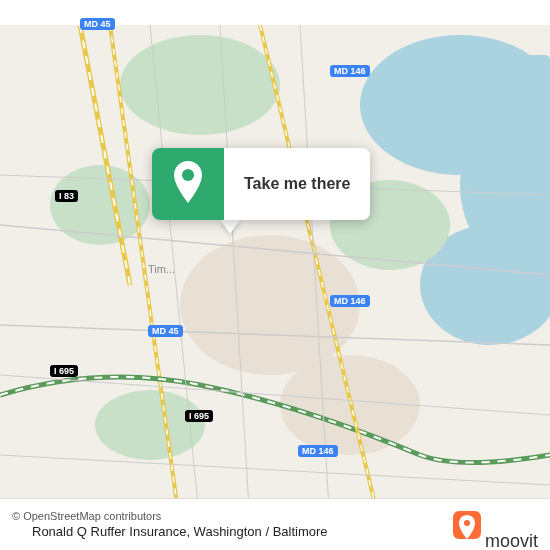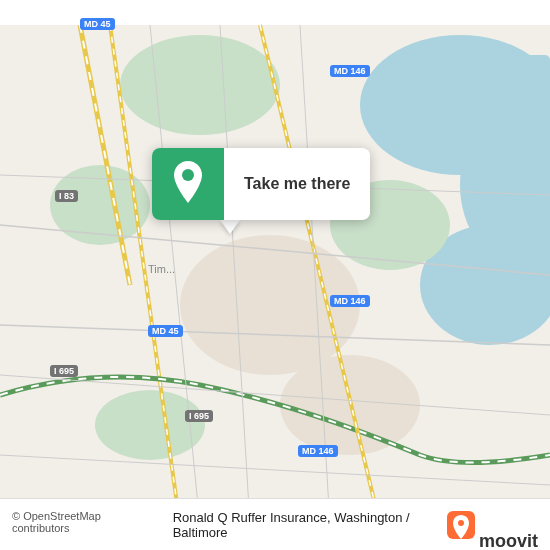--- a/index.html
+++ b/index.html
@@ -66,21 +66,21 @@
       gap: 4px;
     }
 
     #moovit-icon {
       width: 28px;
       height: 28px;
     }
 
     #moovit-text {
       font-size: 18px;
-      font-weight: bold;
+      font-weight: normal;
       color: #333;
       margin-top: 33px;
     }
 
     
     #tooltip-card {
       position: absolute;
       top: 148px;
       left: 152px;
       background: white;
@@ -141,21 +141,21 @@
     .highway-label {
       position: absolute;
       border-radius: 3px;
       font-size: 9px;
       font-weight: bold;
       padding: 1px 4px;
       color: white;
       z-index: 5;
     }
     .hw-yellow { background: #3b82f6; }
-    .hw-green  { background: #737373; }
+    .hw-green  { background: #000000; }
   </style>
 </head>
 <body>
 
 <div id="map-container">
 
   <svg id="map-bg" xmlns="http://www.w3.org/2000/svg" viewBox="0 0 550 500">
 
     <rect width="550" height="500" fill="#f2efe9"></rect>
 
@@ -216,21 +216,21 @@
         </svg>
       </span>
     </div>
     <button id="tooltip-btn">Take me there</button>
   </div>
 
   <div id="tooltip-caret"></div>
 
   <div id="bottom-bar">
     <div id="bottom-left">
-      <div style="display:flex; flex-direction:row; gap:2px;">
+      <div style="display:flex; flex-direction:column; gap:2px;">
         <span id="copyright-text">© OpenStreetMap contributors</span>
         <span id="location-label">Ronald Q Ruffer Insurance, Washington / Baltimore</span>
       </div>
     </div>
     <div id="moovit-logo">
 
       <svg id="moovit-icon" width="28" height="28" viewBox="0 0 28 28" xmlns="http://www.w3.org/2000/svg">
         <rect width="28" height="28" rx="6" fill="#ff6b35"></rect>
         <path d="M14 4C9.58 4 6 7.58 6 12c0 7 8 16 8 16s8-9 8-16c0-4.42-3.58-8-8-8z" fill="white"></path>
         <circle cx="14" cy="12" r="3" fill="#ff6b35"></circle>

